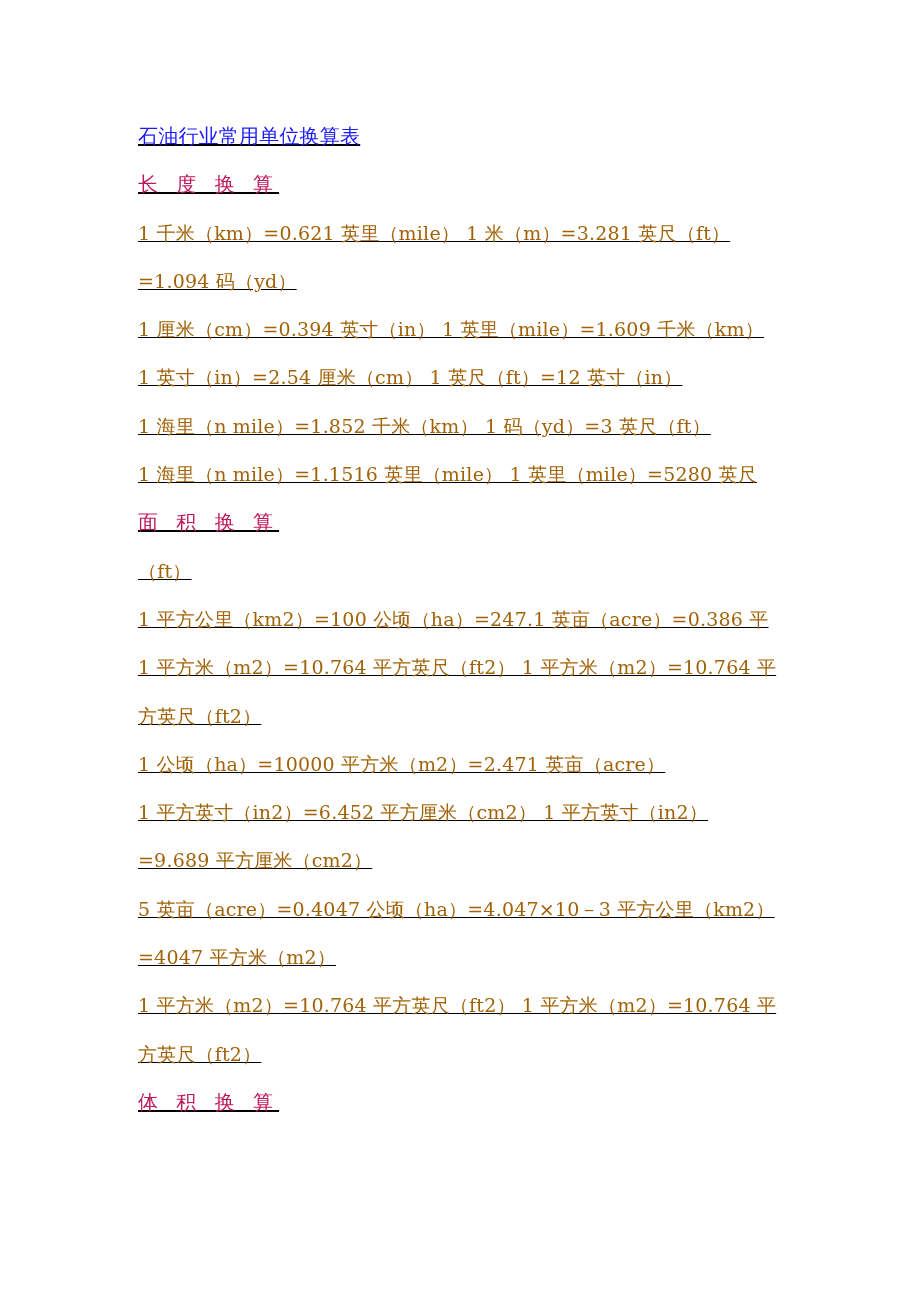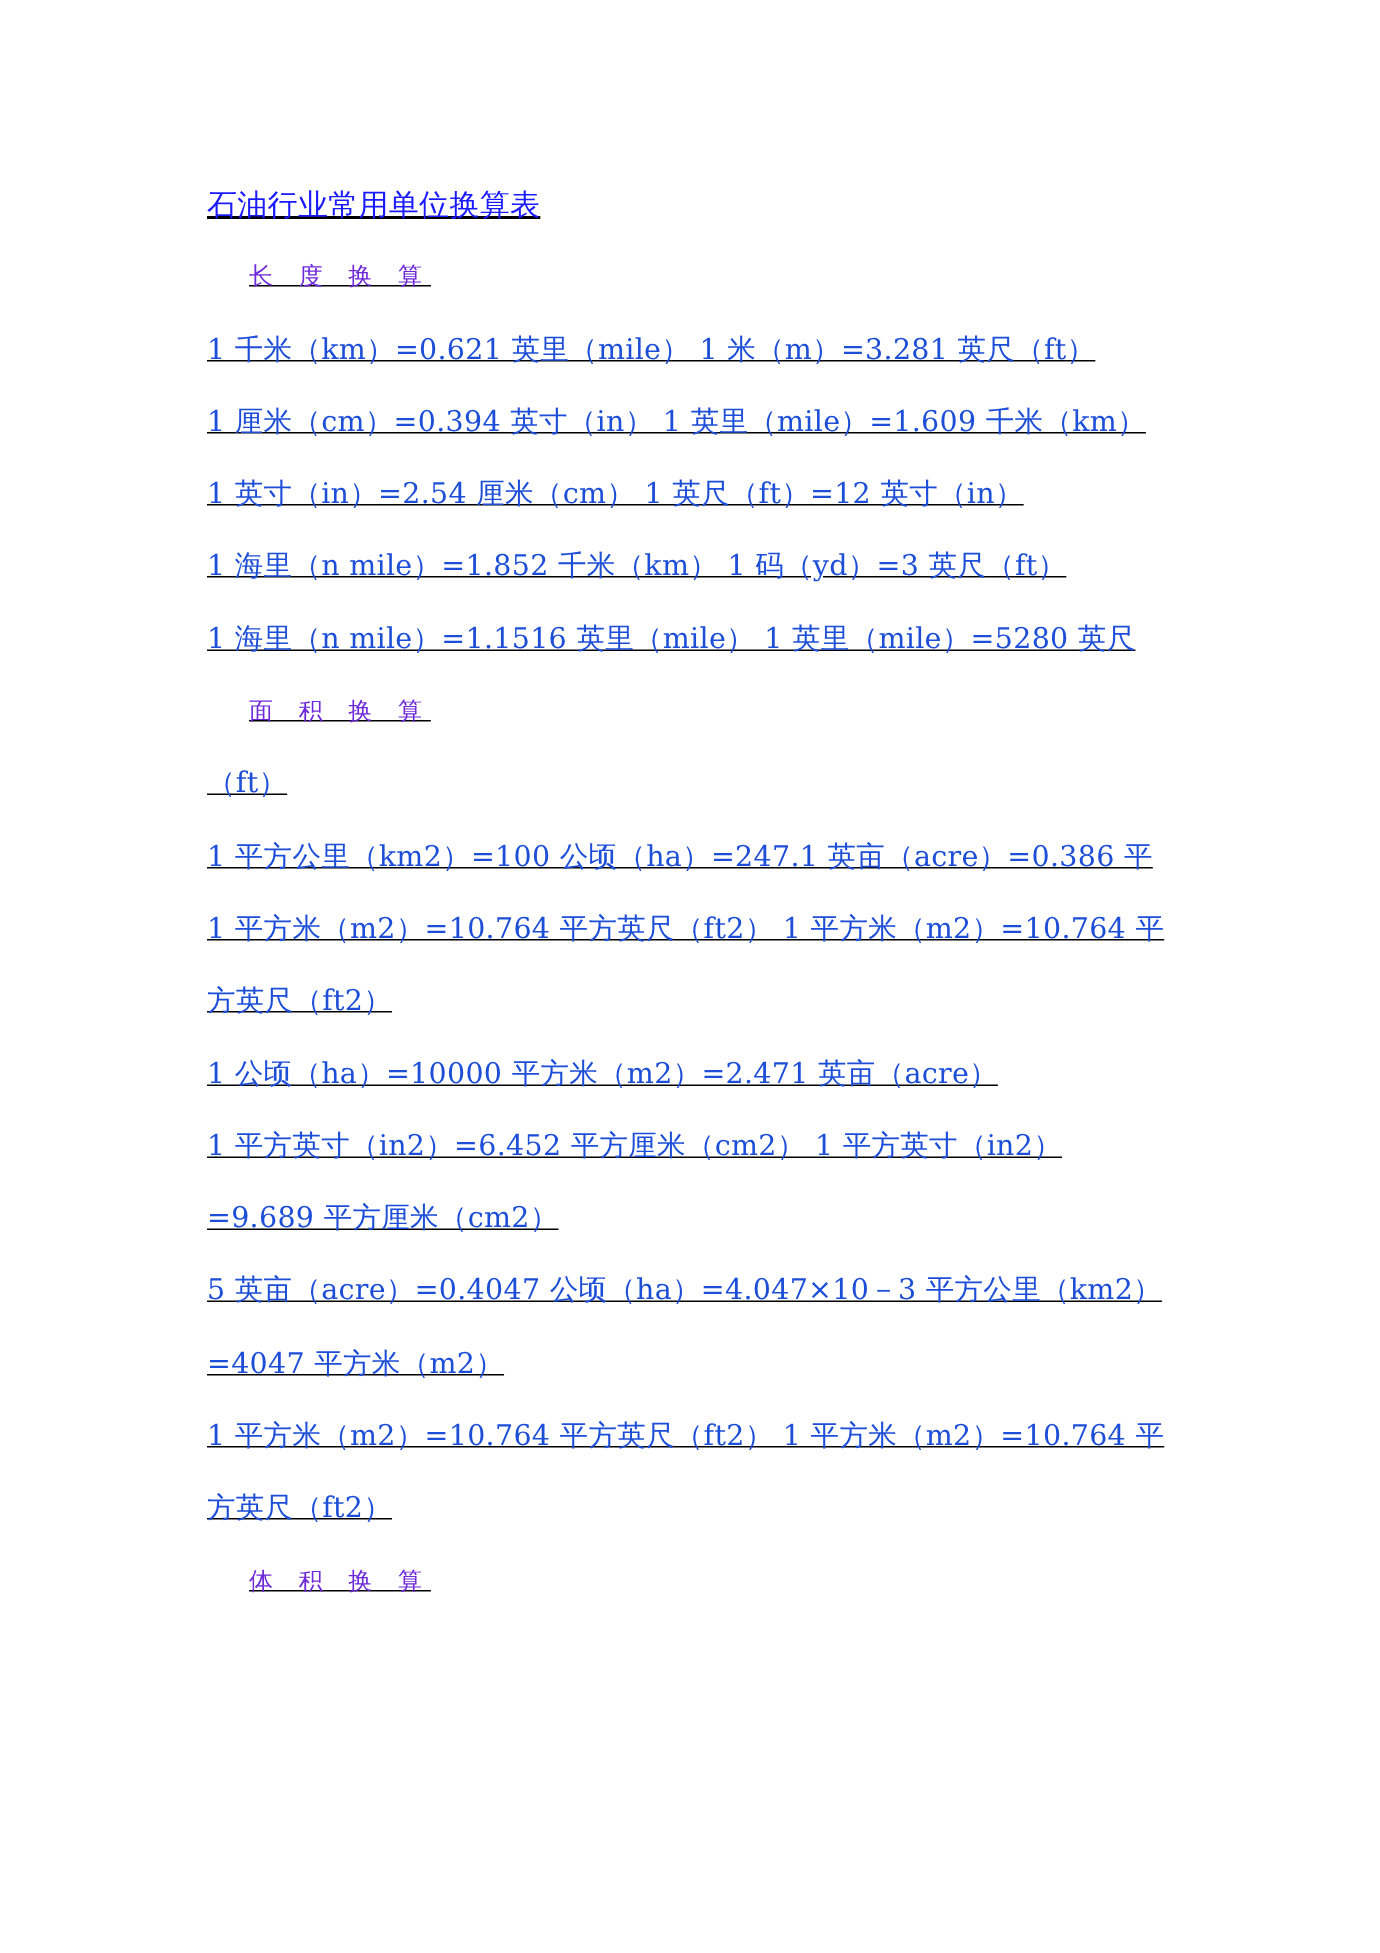--- a/index.html
+++ b/index.html
@@ -18,43 +18,43 @@
       position: absolute;
       left: 138px;
       top: 112px;
       width: 660px;
       text-decoration: underline;
     }
     .line {
       height: 48.3px;
       line-height: 48.3px;
       font-size: 19px;
-      color: #1d4ed8;
+      color: #a16207;
       white-space: nowrap;
       letter-spacing: 0.2px;
     }
     .line.heading {
       color: #1a1aff;
       font-size: 20px;
     }
     .line.section {
-      color: #6d28d9;
-      font-size: 16px;
+      color: #be185d;
+      font-size: 20px;
       letter-spacing: 6px;
-      margin-left: 28px;
     }
   </style>
 </head>
 <body>
 
 <div class="page">
   <div class="line heading">石油行业常用单位换算表</div>
 
   <div class="line section">长 度 换 算</div>
   <div class="line">1 千米（km）=0.621 英里（mile） 1 米（m）=3.281 英尺（ft）</div>
+  <div class="line">=1.094 码（yd）</div>
   <div class="line">1 厘米（cm）=0.394 英寸（in） 1 英里（mile）=1.609 千米（km）</div>
   <div class="line">1 英寸（in）=2.54 厘米（cm） 1 英尺（ft）=12 英寸（in）</div>
   <div class="line">1 海里（n mile）=1.852 千米（km） 1 码（yd）=3 英尺（ft）</div>
   <div class="line">1 海里（n mile）=1.1516 英里（mile） 1 英里（mile）=5280 英尺</div>
   <div class="line section">面 积 换 算</div>
 
   <div class="line">（ft）</div>
   <div class="line">1 平方公里（km2）=100 公顷（ha）=247.1 英亩（acre）=0.386 平</div>
   <div class="line">1 平方米（m2）=10.764 平方英尺（ft2） 1 平方米（m2）=10.764 平</div>
   <div class="line">方英尺（ft2）</div>

